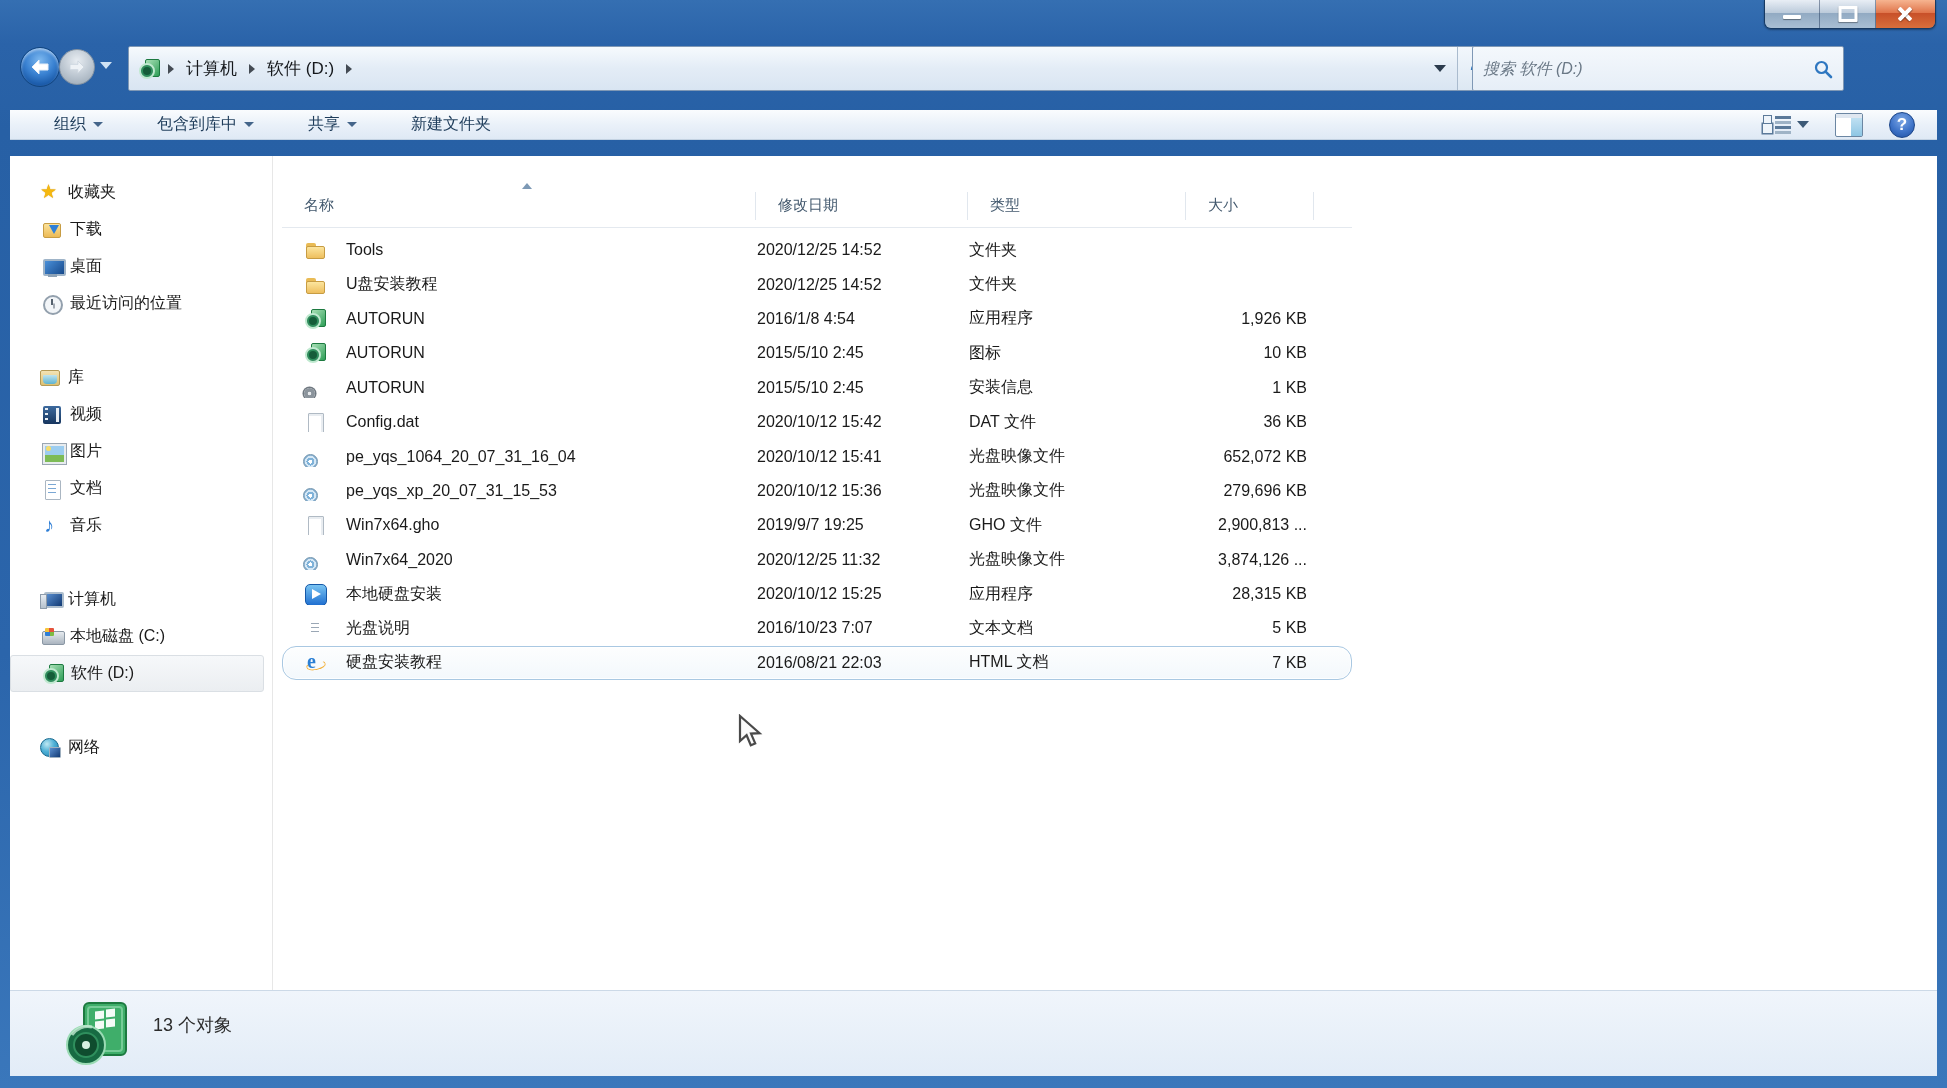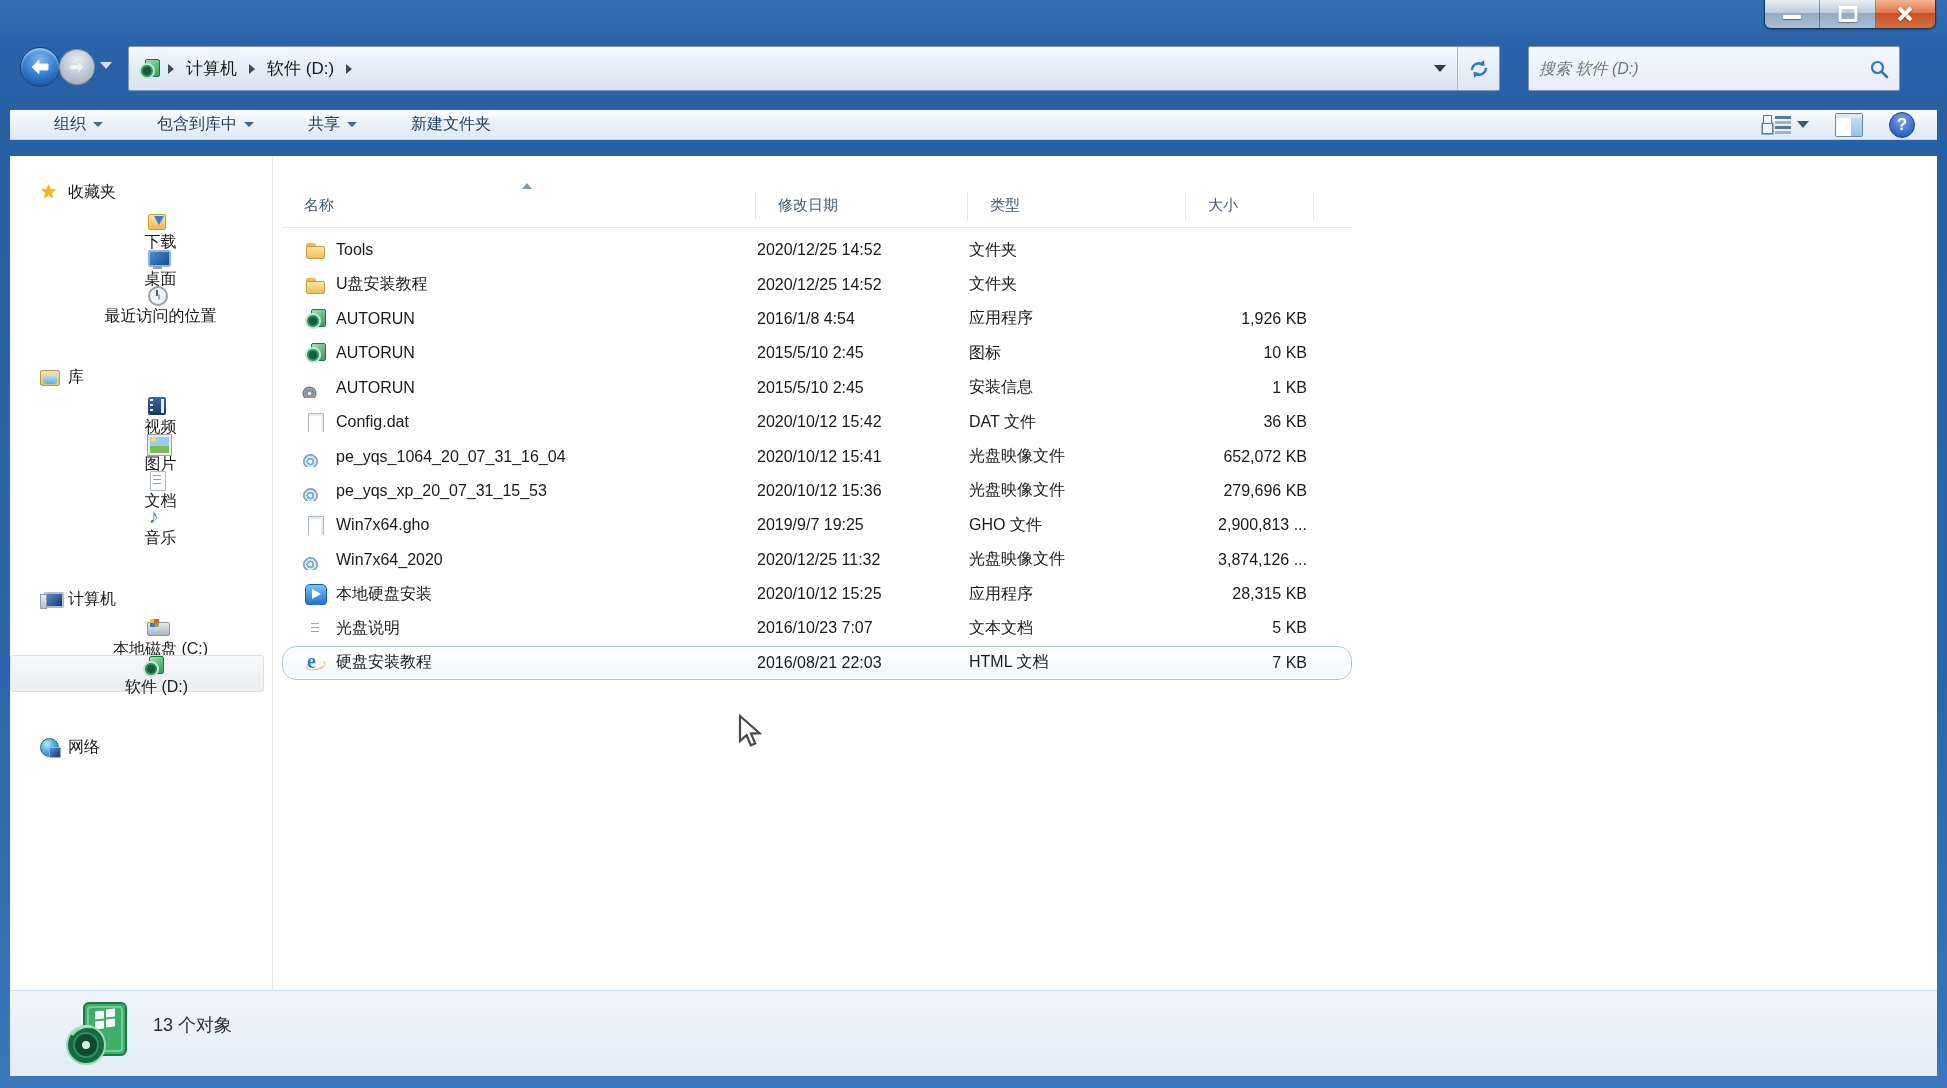--- a/index.html
+++ b/index.html
@@ -47,21 +47,21 @@
   .tri-right { width:0; height:0; border-top:5px solid transparent; border-bottom:5px solid transparent;
     border-left:6px solid #444b54; margin:0 8px; }
   .addr-dropdown { position:absolute; right:44px; top:0; height:100%; width:30px;
     display:flex; align-items:center; justify-content:center; }
   .addr-dropdown::after { content:""; width:0; height:0; border-left:6px solid transparent;
     border-right:6px solid transparent; border-top:7px solid #2b侧3; border-top:7px solid #2b3b4d; }
   .addr-refresh { position:absolute; right:0; top:0; height:100%; width:42px; border-left:1px solid #aabbce;
     display:flex; align-items:center; justify-content:center;
     background:linear-gradient(180deg,#f2f7fc,#dde8f3); }
 
-  .searchbox { position:absolute; left:1528px; top:46px; width:372px; height:45px;
+  .searchbox { position:absolute; left:1472px; top:46px; width:372px; height:45px;
     background:linear-gradient(180deg,#f4f8fc,#e6eef7); border:1px solid #7f98b5; border-radius:2px;
     display:flex; align-items:center; }
   .searchbox input { flex:1; height:100%; border:none; outline:none; background:transparent;
     font-size:16px; padding:0 10px; color:#333; font-family:inherit; }
   .searchbox input::placeholder { color:#6a7886; font-style:italic; opacity:1; }
   .search-mag { margin-right:10px; }
 
   
   .toolbar { position:absolute; left:10px; top:110px; width:1927px; height:30px;
     background:linear-gradient(180deg,#fafcfe 0%,#eaf1f9 50%,#dfe9f5 100%);
@@ -90,21 +90,21 @@
     display:flex; align-items:center; justify-content:center; }
 
   
   .content { position:absolute; left:10px; top:156px; width:1927px; height:834px; background:#fff; }
   .side-divider { position:absolute; left:262px; top:0; bottom:0; width:1px; background:#e7e7e7; }
 
   .sidebar { position:absolute; left:0; top:0; width:262px; height:100%; padding-top:18px; }
   .side-item { position:relative; height:37px; display:flex; align-items:center; font-size:16px;
     color:#1a1a1a; cursor:default; }
   .side-item.lvl0 { padding-left:30px; }
-  .side-item.lvl1 { padding-left:32px;flex-direction:column; }
+  .side-item.lvl1 { padding-left:32px; }
   .side-item.gap { margin-top:37px; }
   .side-item.selected { background:linear-gradient(180deg,#f6f8fa,#ebeef1); border:1px solid #dadfe4;
     border-radius:3px; margin-right:8px; }
   .side-label { margin-left:7px; white-space:nowrap; }
 
   
   .ic { position:relative; width:21px; height:20px; flex:0 0 21px; display:inline-block; }
 
   .ic-star::before { content:"★"; position:absolute; left:0; top:-3px; font-size:19px; color:#f5b810;
     text-shadow:0 0 1px #c98a00; }
@@ -191,21 +191,21 @@
   .rows { margin-top:5px; }
   .row { display:flex; align-items:center; height:34.4px; font-size:16px; color:#1a1a1a;
     border:1px solid transparent; }
   .row.selected { border:1px solid #a9c8e2; background:linear-gradient(180deg,#fdfefe,#f3f8fc);
     border-radius:14px; box-shadow:inset 0 0 0 1px rgba(255,255,255,.8); }
   .cell { white-space:nowrap; overflow:hidden; }
   .c-name { width:474px; display:flex; align-items:center; padding-left:22px; }
   .c-date { width:212px; }
   .c-type { width:218px; }
   .c-size { width:128px; text-align:right; padding-right:8px; }
-  .row .c-name .name-label { margin-left:10px; }
+  .row .c-name .name-label { margin-left:20px; }
 
   
   .statusbar { position:absolute; left:10px; top:990px; width:1927px; height:86px;
     background:linear-gradient(180deg,#f0f5fb,#e2ecf7); border-top:1px solid #ccd9e7; }
   .status-icon { position:absolute; left:52px; top:8px; }
   .status-text { position:absolute; left:143px; top:22px; font-size:18px; color:#2c2c2c; }
 
   
   .cursor { position:absolute; left:736px; top:714px; pointer-events:none; }
 </style>

